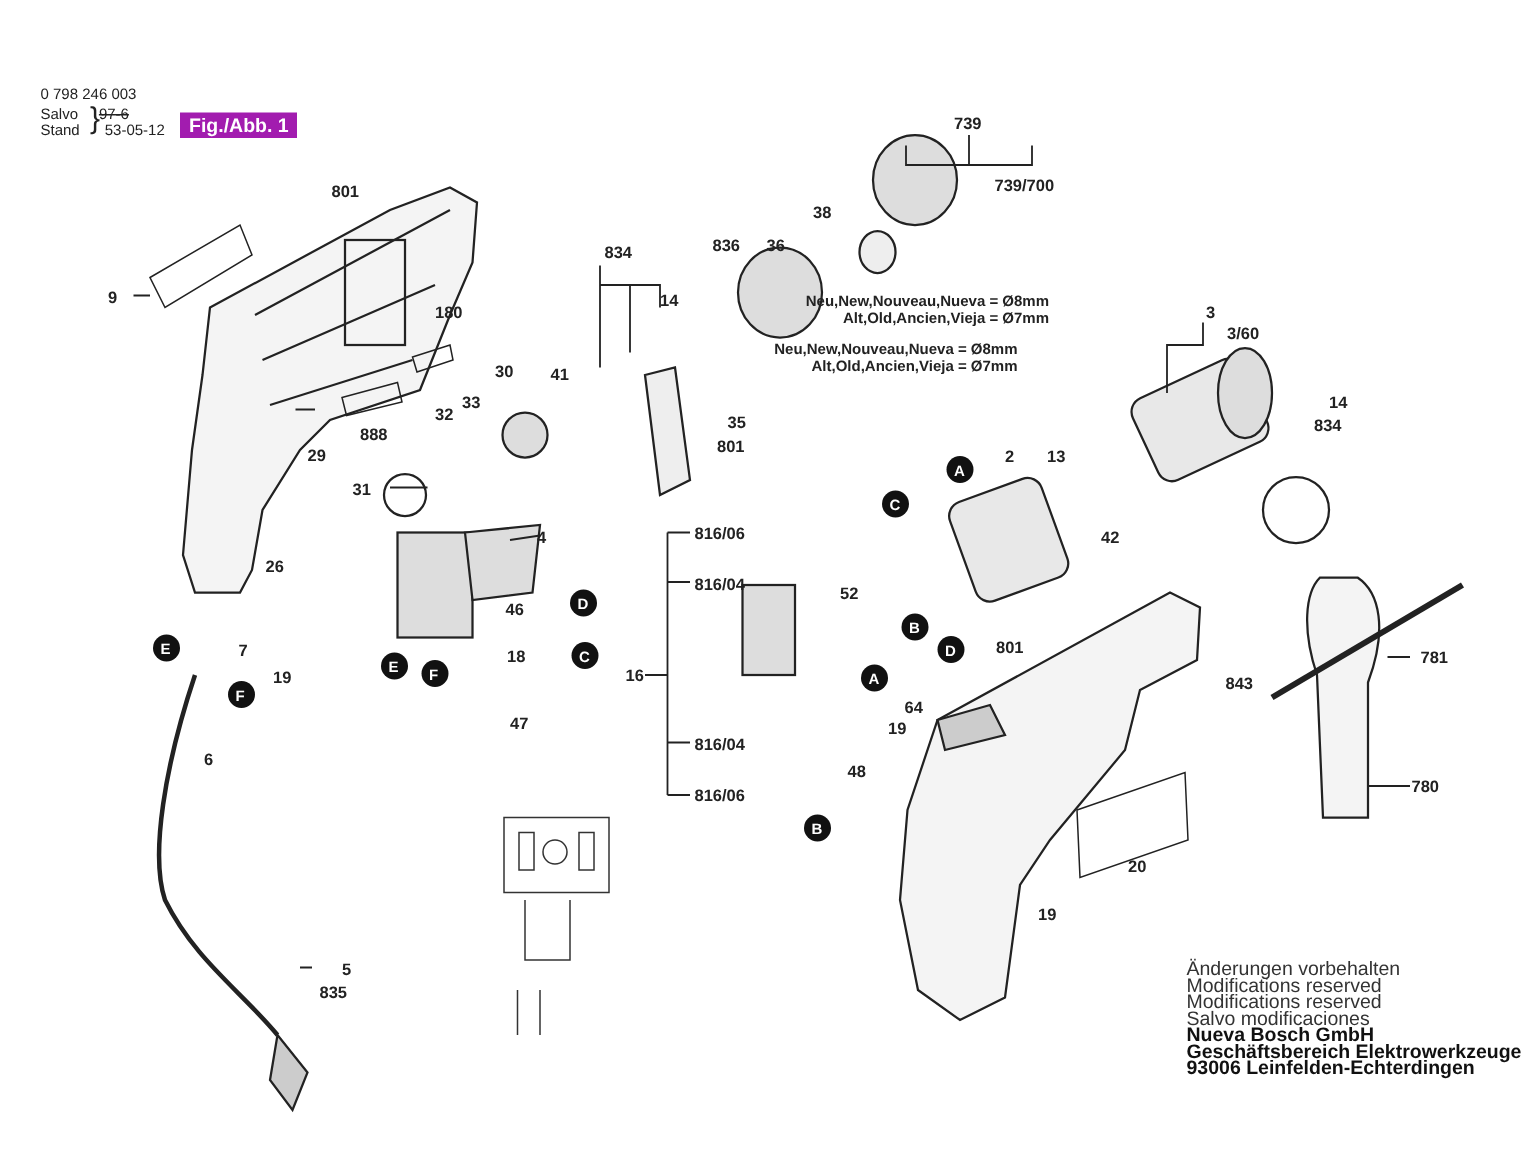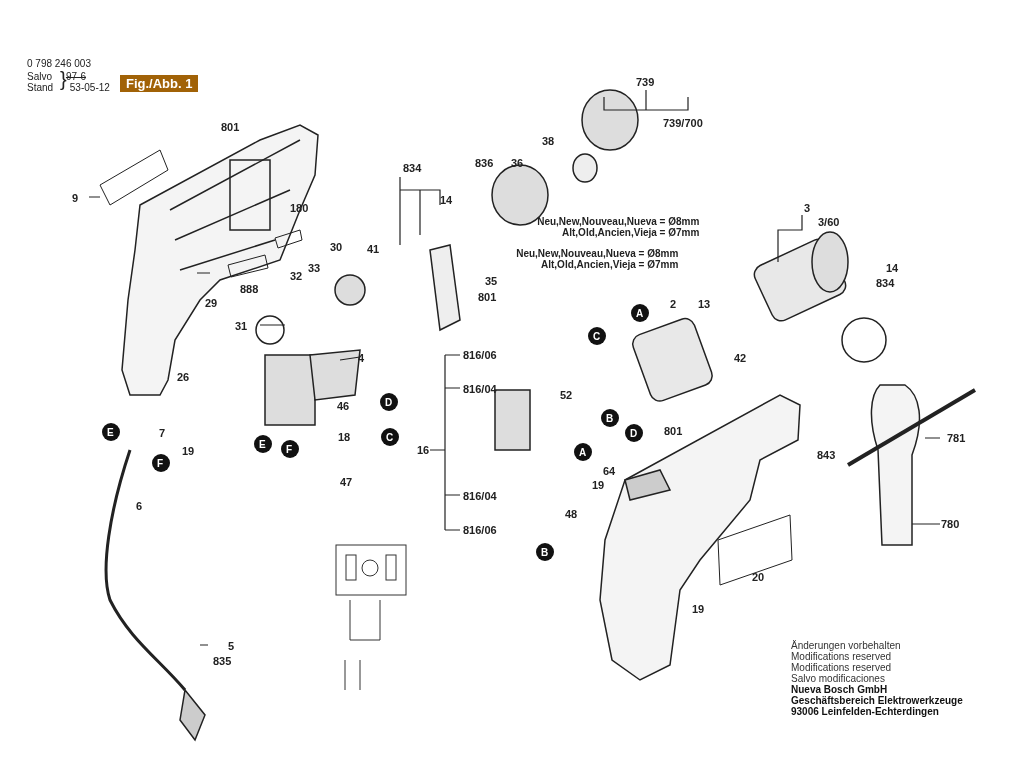--- a/index.html
+++ b/index.html
@@ -1,25 +1,25 @@
 <!DOCTYPE html>
 <html><head>
 <meta charset="utf-8">
 <style>
   html, body { margin:0; padding:0; background:#fff; }
   body { width:1024px; height:768px; position:relative; overflow:hidden; font-family:"Liberation Sans", sans-serif; color:#111; }
   #diagram { position:absolute; left:0; top:0; width:1024px; height:768px; }
   .lbl { font-family:"Liberation Sans", sans-serif; font-weight:bold; font-size:11px; fill:#222; }
   .hdr { position:absolute; left:27px; font-size:10px; line-height:11px; color:#222; }
   .hdr-row { white-space:nowrap; }
-  .fig { position:absolute; left:120px; top:75px; background:#a16207; color:#fff; font-weight:bold; font-size:13px; padding:1px 6px; }
+  .fig { position:absolute; left:120px; top:75px; background:#a21caf; color:#fff; font-weight:bold; font-size:13px; padding:1px 6px; }
   .struck { text-decoration:line-through; }
   .brace { font-size:20px; position:absolute; left:60px; top:69px; line-height:20px; color:#222; }
-  .note { position:absolute; font-size:10px; font-weight:bold; text-align:right; line-height:11px; white-space:nowrap; color:#222;margin-top:20px; }
-  .footer { position:absolute; left:791px; top:640px; font-size:10px; line-height:11px; color:#333; }
+  .note { position:absolute; font-size:10px; font-weight:bold; text-align:right; line-height:11px; white-space:nowrap; color:#222; }
+  .footer { position:absolute; left:791px; top:640px; font-size:13px; line-height:11px; color:#333; }
   .footer .b { font-weight:bold; color:#111; }
   .conn circle { fill:#111; }
   .conn text { fill:#fff; font-weight:bold; font-size:10px; font-family:"Liberation Sans", sans-serif; }
 </style>
 </head>
 <body>
 
 <div class="hdr" style="top:58px;">
   <div class="hdr-row">0 798 246 003</div>
   <div class="hdr-row" style="margin-top:2px;"><span>Salvo</span>&nbsp;&nbsp;&nbsp;&nbsp;&nbsp;<span class="struck">97-6</span></div>

